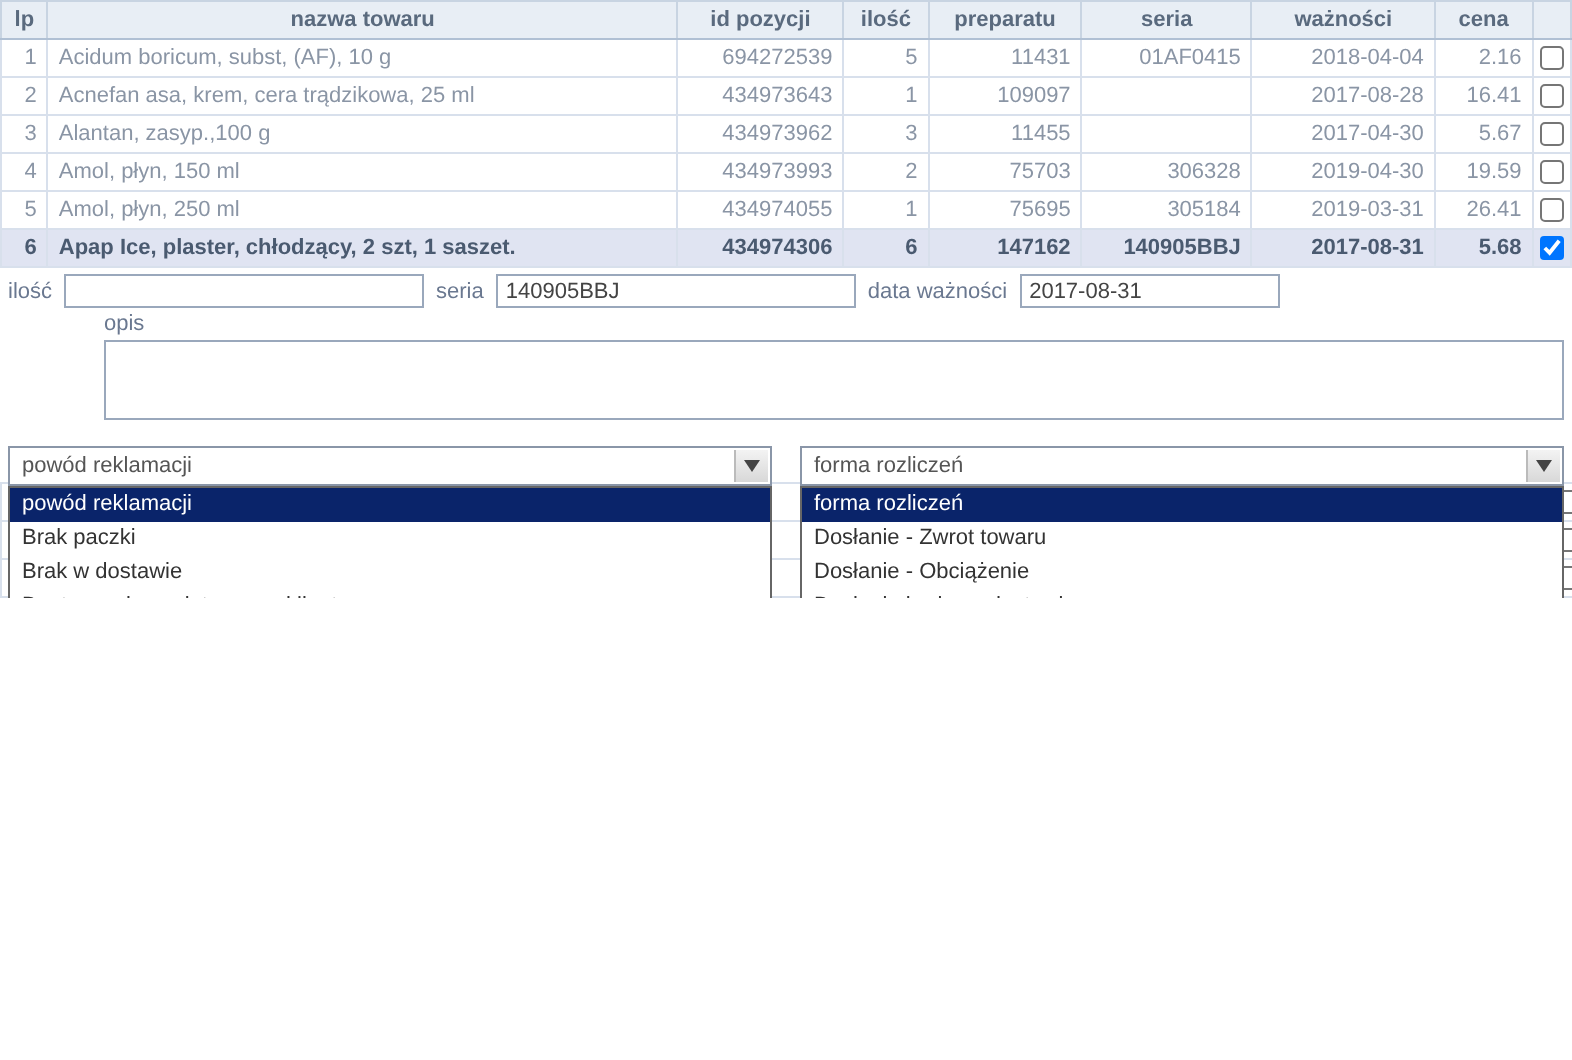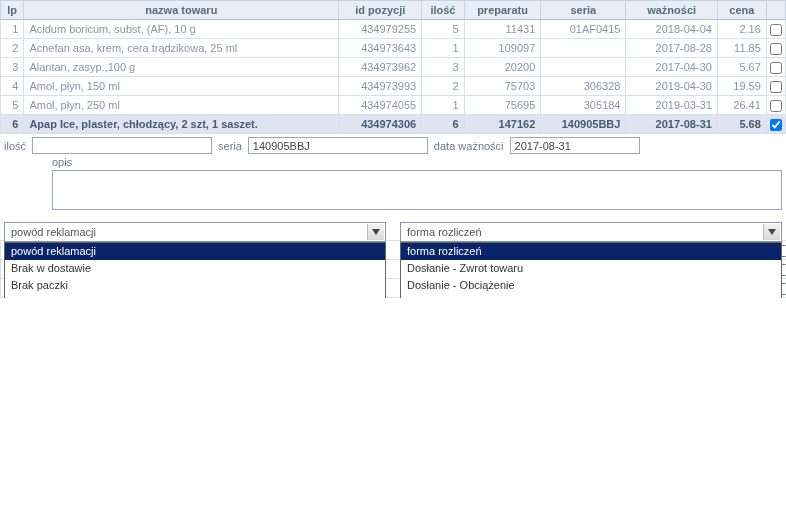--- a/index.html
+++ b/index.html
@@ -167,45 +167,45 @@
     <th>seria</th>
     <th>ważności</th>
     <th>cena</th>
     <th></th>
   </tr>
     </thead>
   <tbody id="tbody">
       <tr>
         <td class="col-lp">1</td>
         <td class="col-name">Acidum boricum, subst, (AF), 10 g</td>
-        <td class="col-idpoz">434979255</td>
+        <td class="col-idpoz">694272539</td>
         <td class="col-ilosc">5</td>
         <td class="col-prep">11431</td>
         <td class="col-seria">01AF0415</td>
         <td class="col-wazn">2018-04-04</td>
         <td class="col-cena">2.16</td>
         <td class="col-chk"><input type="checkbox" style=""></td>
       </tr>
       <tr>
         <td class="col-lp">2</td>
         <td class="col-name">Acnefan asa, krem, cera trądzikowa, 25 ml</td>
         <td class="col-idpoz">434973643</td>
         <td class="col-ilosc">1</td>
         <td class="col-prep">109097</td>
         <td class="col-seria"></td>
         <td class="col-wazn">2017-08-28</td>
-        <td class="col-cena">11.85</td>
+        <td class="col-cena">16.41</td>
         <td class="col-chk"><input type="checkbox" style=""></td>
       </tr>
       <tr>
         <td class="col-lp">3</td>
         <td class="col-name">Alantan, zasyp.,100 g</td>
         <td class="col-idpoz">434973962</td>
         <td class="col-ilosc">3</td>
-        <td class="col-prep">20200</td>
+        <td class="col-prep">11455</td>
         <td class="col-seria"></td>
         <td class="col-wazn">2017-04-30</td>
         <td class="col-cena">5.67</td>
         <td class="col-chk"><input type="checkbox" style=""></td>
       </tr>
       <tr>
         <td class="col-lp">4</td>
         <td class="col-name">Amol, płyn, 150 ml</td>
         <td class="col-idpoz">434973993</td>
         <td class="col-ilosc">2</td>
@@ -259,22 +259,22 @@
     <div class="selbox">
       <span>powód reklamacji</span>
       <span class="arrow">
         <svg viewBox="0 0 8 6">
             <path d="M0 0 L8 0 L4 6 Z" fill="#444"></path>
           </svg>
       </span>
     </div>
     <div class="dropdown" id="reason-dd">
         <div class="opt hl">powód reklamacji</div>
+        <div class="opt">Brak paczki</div>
         <div class="opt">Brak w dostawie</div>
-        <div class="opt">Brak paczki</div>
         <div class="opt">Dostawa nieprzyjęta przez klienta</div>
         <div class="opt">Inne</div>
         <div class="opt">Krótka data ważności</div>
         <div class="opt">Nadwyżka w dostawie</div>
         <div class="opt">Nieprawidłowe warunki transportu</div>
         <div class="opt">Niezgodność serii i/lub daty ważności</div>
         <div class="opt">Niezgodność z zamówieniem</div>
         <div class="opt">Opakowania uszkodzone</div>
         <div class="opt">Produkt wycofany z obrotu</div>
         <div class="opt">Wada jakościowa</div>

